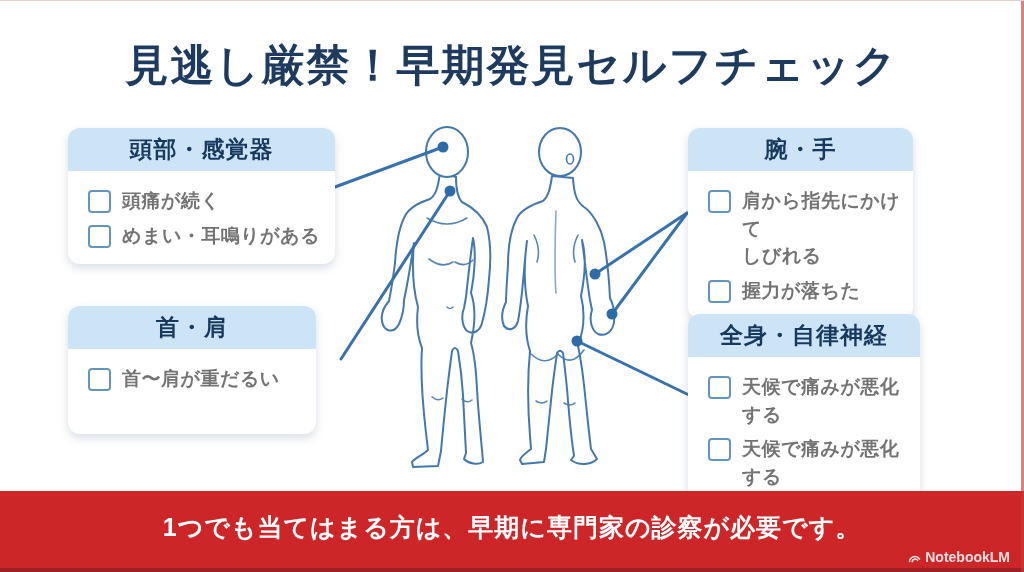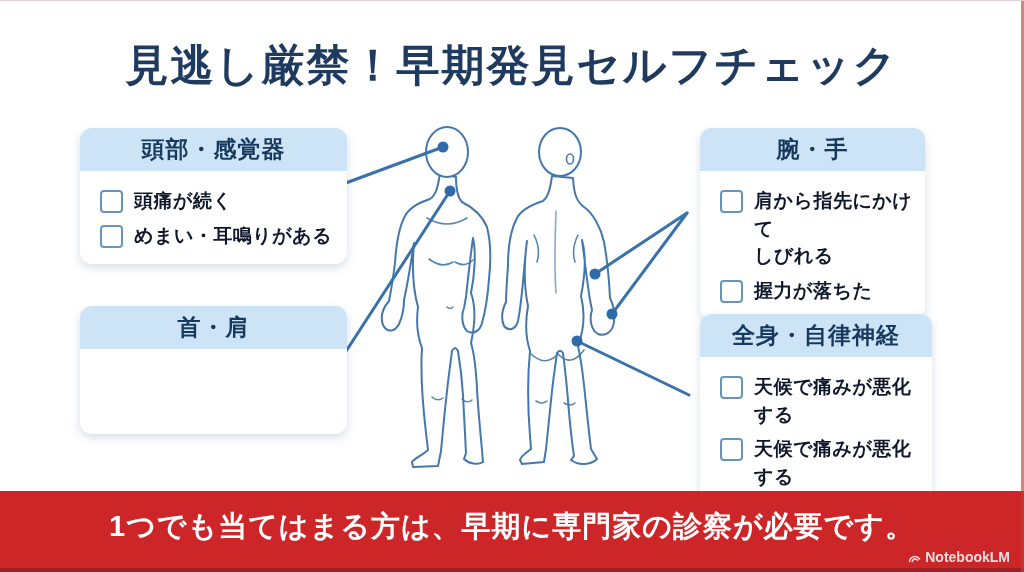--- a/index.html
+++ b/index.html
@@ -24,21 +24,20 @@
   .right-edge{
     position:absolute;right:0;top:0;bottom:0;width:3px;
     background:#c24034;opacity:.65;
   }
   
   .box{
     position:absolute;
     background:#ffffff;
     border-radius:12px;
     box-shadow:0 4px 10px rgba(40,70,110,.18);
-    margin-left:12px;
   }
   .box-header{
     background:#cde4f6;
     border-radius:12px 12px 0 0;
     height:43px;line-height:43px;
     text-align:center;
     font-size:23px;font-weight:bold;
     color:#17395e;
     letter-spacing:1px;
   }
@@ -50,43 +49,43 @@
   .cb{
     flex:0 0 auto;
     width:19px;height:19px;
     border:2px solid #6595bf;
     border-radius:4px;
     background:#ffffff;
     margin:3px 11px 0 2px;
   }
   .row-text{
     font-size:19px;font-weight:bold;
-    color:#0f172a;
+    color:#737373;
     line-height:1.45;
     white-space:pre-line;
     letter-spacing:.5px;
   }
   #box-head{left:68px;top:127px;width:267px;min-height:129px;}
-  #box-neck{left:68px;top:305px;width:267px;min-height:128px;}
+  #box-neck{left:68px;top:305px;width:248px;min-height:128px;}
   #box-arm{left:688px;top:127px;width:225px;min-height:156px;}
   #box-body-sys{left:688px;top:313px;width:232px;min-height:159px;}
   
   .overlay{
     position:absolute;left:0;top:0;width:1024px;height:572px;
     pointer-events:none;
   }
   
   .banner{
     position:absolute;left:0;top:490px;width:100%;height:82px;
     background:#cc2629;
     display:flex;align-items:center;justify-content:center;
   }
   .banner-text{
     color:#ffffff;
-    font-size:29px;font-weight:bold;
+    font-size:25px;font-weight:bold;
     letter-spacing:1px;
     padding-bottom:10px;
   }
   .banner-bottom{
     position:absolute;left:0;bottom:0;width:100%;height:5px;
     background:#9c2024;
   }
   .watermark{
     position:absolute;right:14px;bottom:8px;
     display:flex;align-items:center;gap:4px;
@@ -192,20 +191,24 @@
       <div class="row">
         <span class="cb"></span>
         <span class="row-text">めまい・耳鳴りがある</span>
       </div>
     </div>
   </div>
 
   <div class="box" id="box-neck">
     <div class="box-header">首・肩</div>
     <div class="box-body">
+      <div class="row">
+        <span class="cb"></span>
+        <span class="row-text">首〜肩が重だるい</span>
+      </div>
     </div>
   </div>
 
   <div class="box" id="box-arm">
     <div class="box-header">腕・手</div>
     <div class="box-body">
       <div class="row">
         <span class="cb"></span>
         <span class="row-text">肩から指先にかけて
 しびれる</span>

